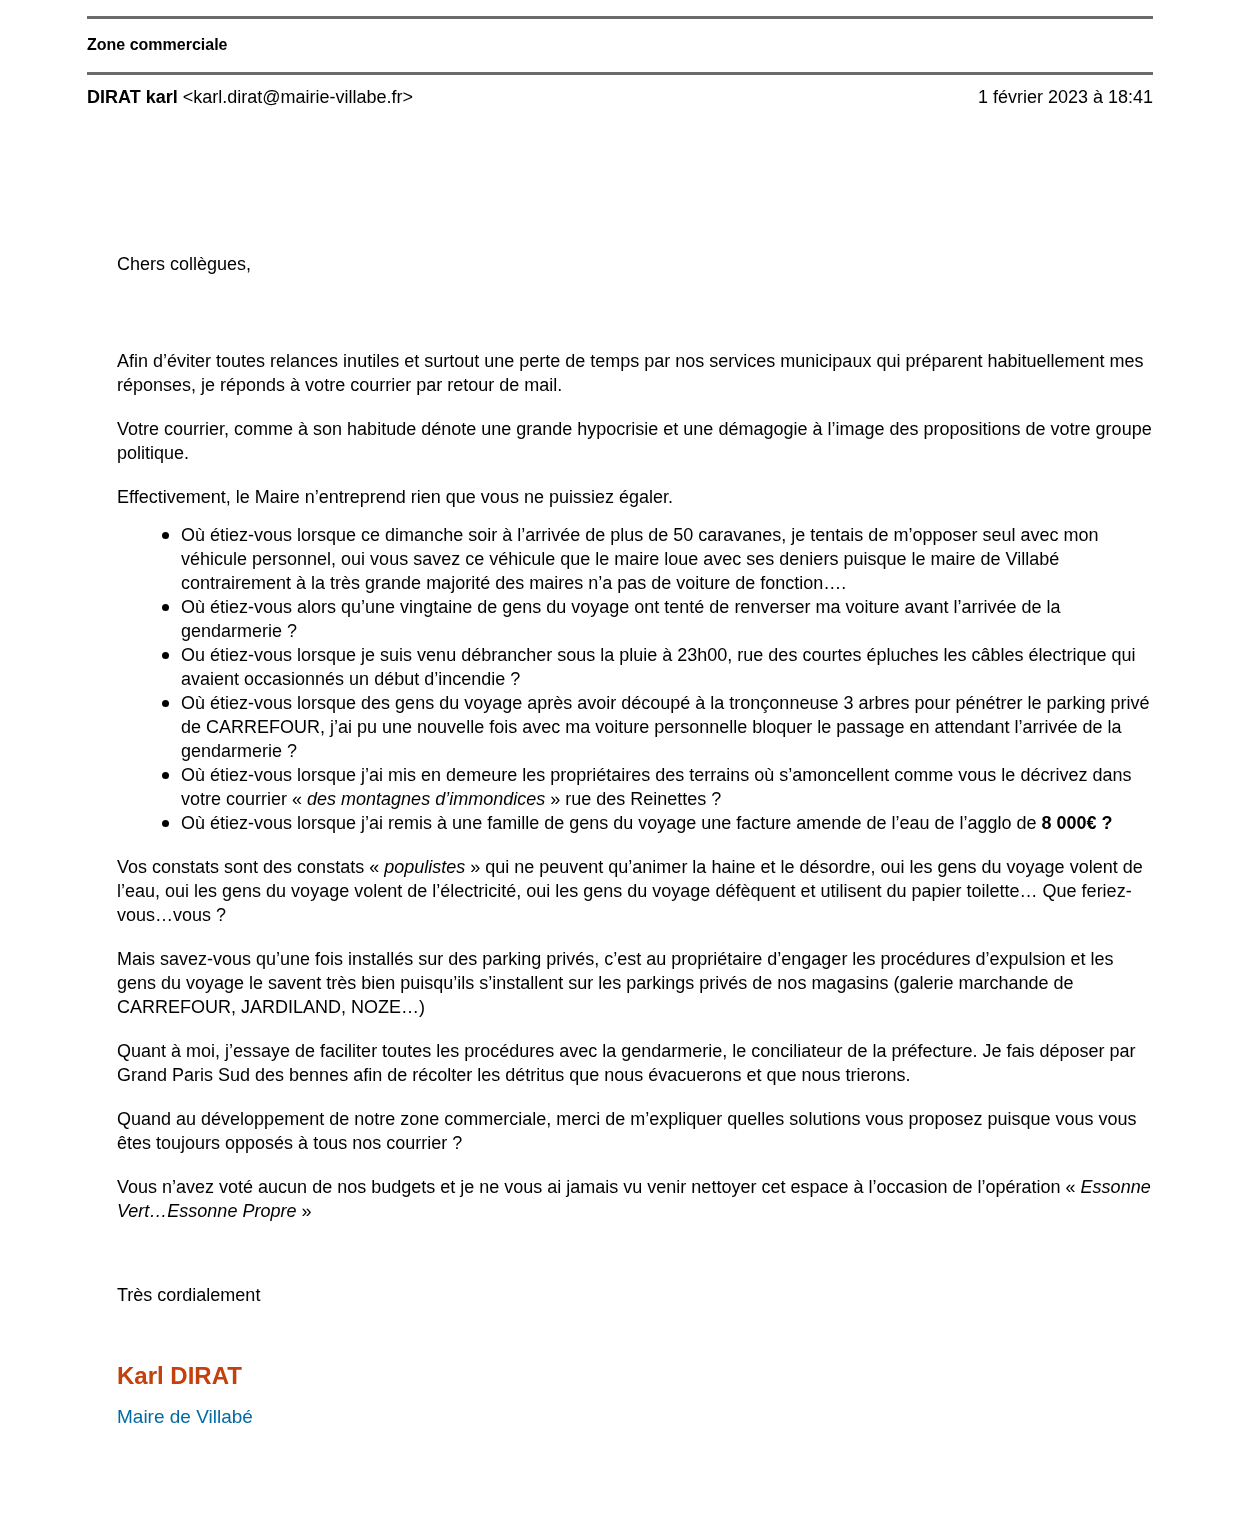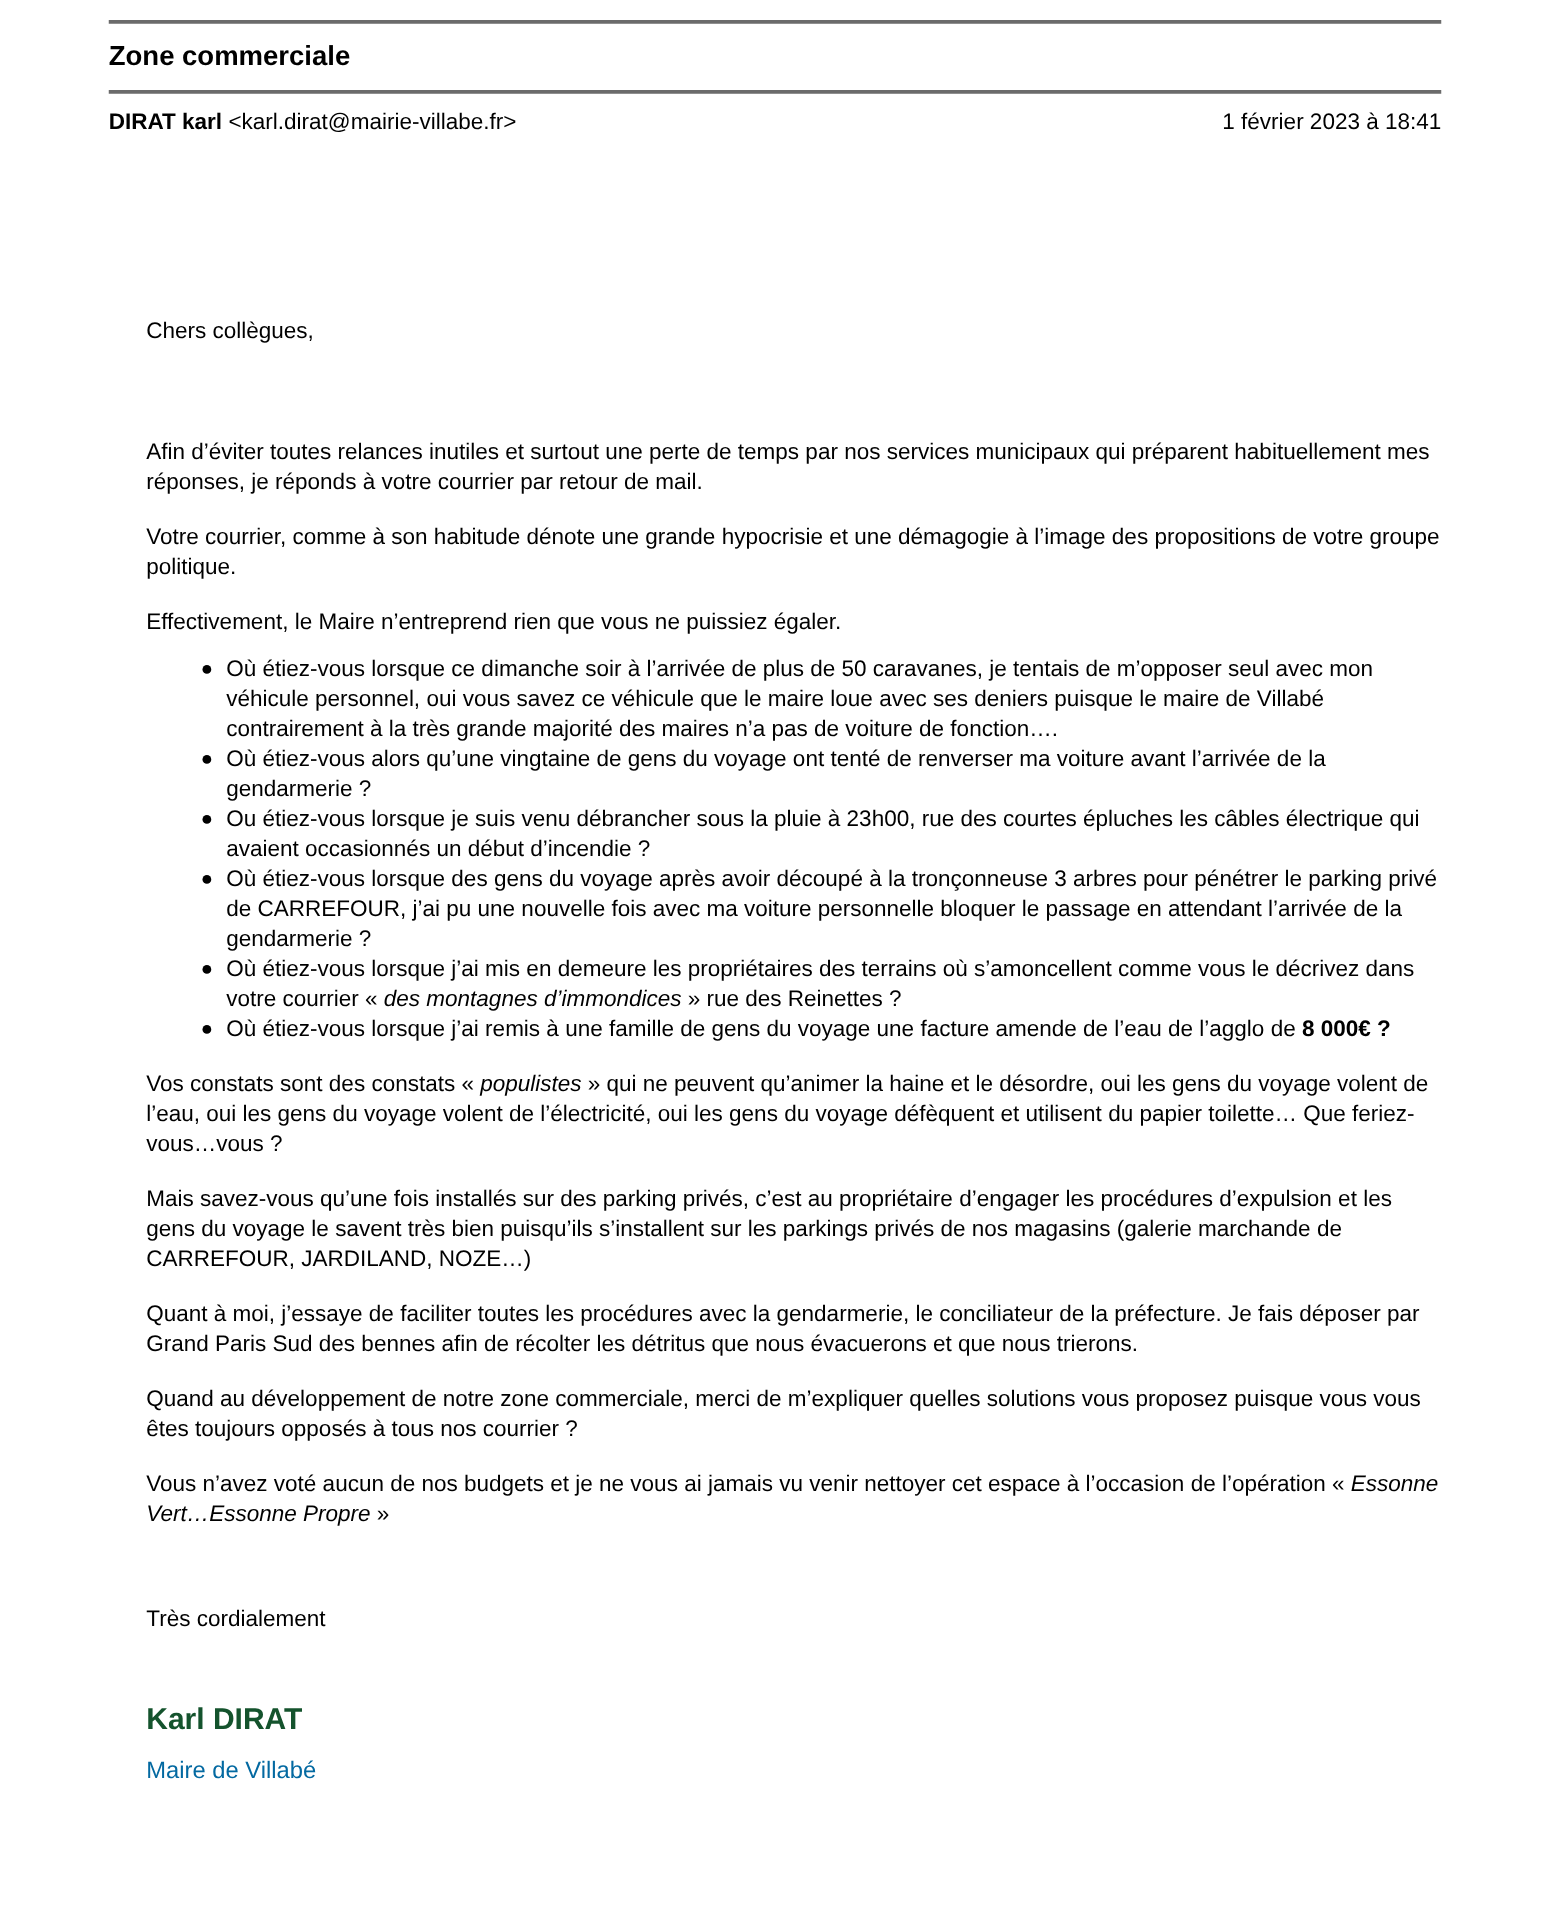--- a/index.html
+++ b/index.html
@@ -21,21 +21,21 @@
       width: 1066px;
       height: 3px;
       background: #6b6b6b;
     }
     .rule.top { top: 16px; }
     .rule.mid { top: 72px; }
     .subject {
       position: absolute;
       left: 87px;
       top: 28px;
-      font-size: 22px;
+      font-size: 16px;
       font-weight: bold;
       line-height: 34px;
       margin: 0;
     }
     .meta-row {
       position: absolute;
       left: 87px;
       top: 86px;
       width: 1066px;
       display: flex;
@@ -76,21 +76,21 @@
       border-radius: 50%;
       background: #000;
     }
     .closing {
       margin-top: 60px !important;
     }
     .sig-name {
       margin-top: 54px !important;
       font-size: 24px;
       font-weight: bold;
-      color: #14532d;
+      color: #c2410c;
       line-height: 30px;
     }
     .sig-title {
       margin-top: 14px !important;
       font-size: 19px;
       font-weight: normal;
       color: #0369a1;
       line-height: 24px;
     }
     em { font-style: italic; }

